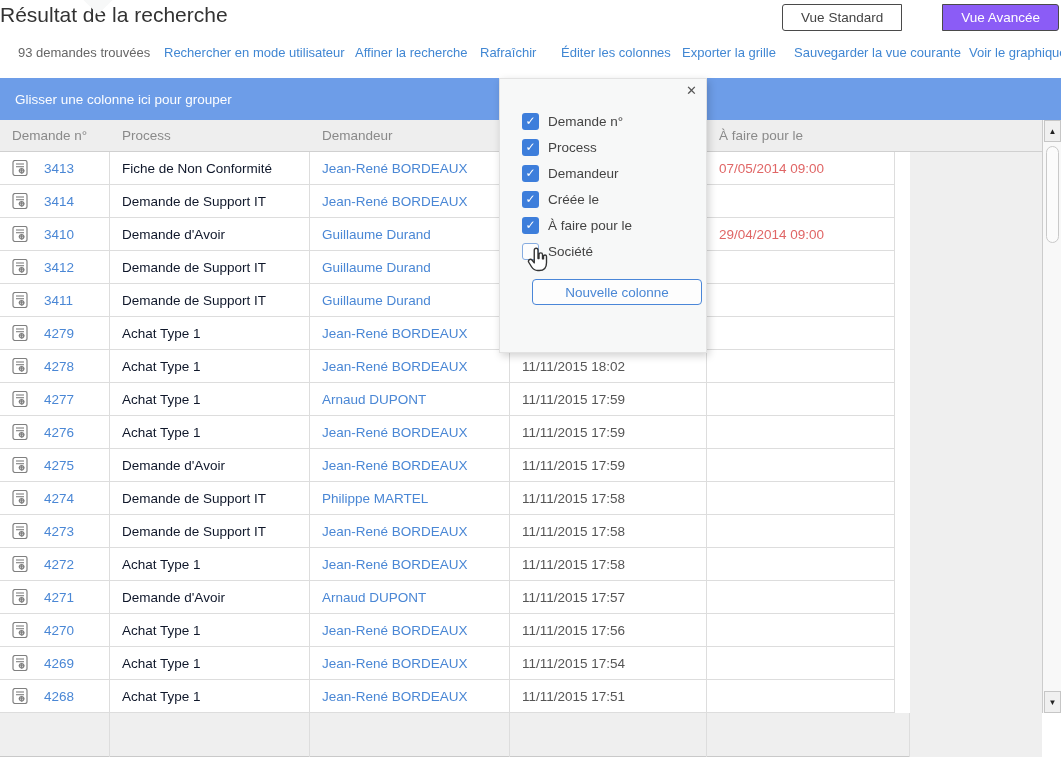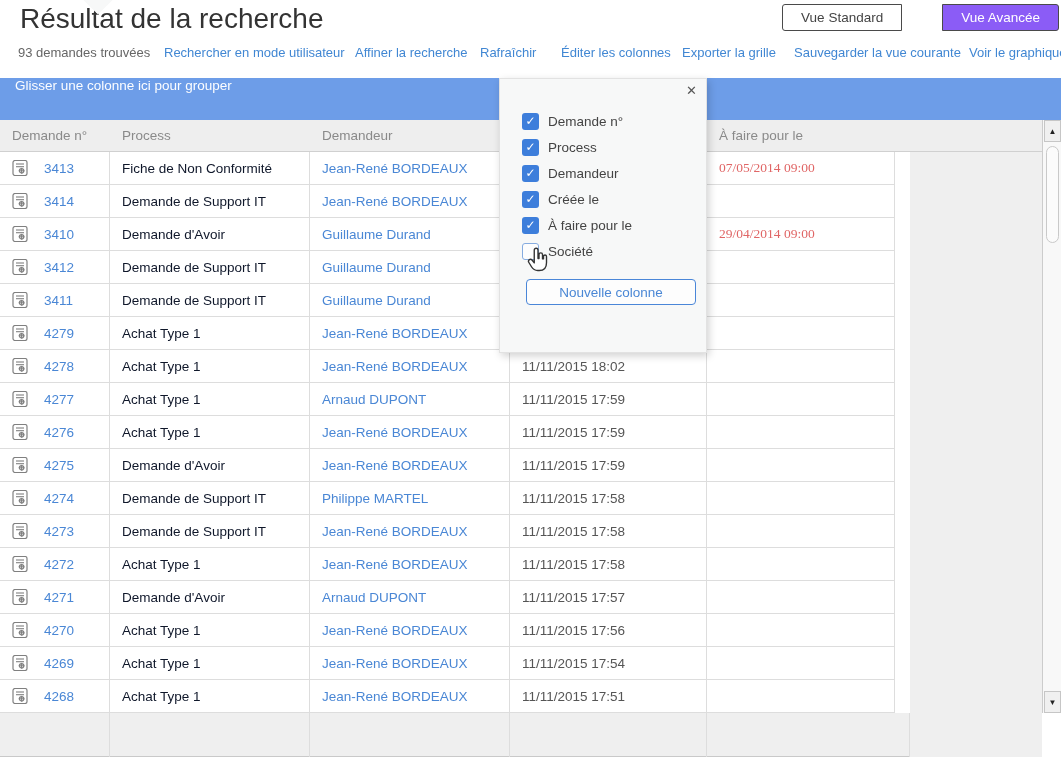--- a/index.html
+++ b/index.html
@@ -1,53 +1,53 @@
 <!DOCTYPE html>
 <html><head>
 <meta charset="utf-8">
 <style>
   * { margin:0; padding:0; box-sizing:border-box; }
   html,body { width:1061px; height:760px; background:#fff;
     font-family:"Liberation Sans","DejaVu Sans",sans-serif; color:#444;
     position:relative; overflow:hidden; }
 
   
-  .page-title { position:absolute; left:20px; top:3px; font-size:28px; color:#333;text-align:center; }
+  .page-title { position:absolute; left:0; top:3px; font-size:21px; color:#333;text-align:center; }
   .view-toggle { position:absolute; right:2px; top:4px; display:flex; height:27px;gap:40px; }
   .view-toggle .seg { font-size:13.5px; padding:0 18px; display:flex; align-items:center;
      border:1px solid #4a4a4a; cursor:default; }
   .seg-standard { background:#fff; color:#444; border-radius:3px 0 0 3px; border-right:none; }
   .seg-advanced { background:#8b5cf6; color:#fff; border-radius:0 3px 3px 0; }
 
   .toolbar { position:absolute; top:45px; left:16px; width:100%; height:20px; font-size:13px; }
   .toolbar span { position:absolute; white-space:nowrap; }
   .result-count { color:#666; }
   .tb-link { color:#4187d3; cursor:pointer; }
 
   
   .group-bar { position:absolute; top:78px; left:0; width:1061px; height:42px;
-    background:#6d9de8; color:#fcfdff; font-size:13.5px; display:flex; align-items:flex-start;
+    background:#6d9de8; color:#fcfdff; font-size:13.5px; display:flex; align-items:center;
     padding-left:15px; }
 
   
   .grid-header { position:absolute; top:120px; left:0; width:1042px; height:32px;
     background:#eeeeee; border-bottom:1px solid #d0d0d0; }
   .grid-header .hcell { position:absolute; top:0; height:32px; line-height:32px;
     padding-left:12px; font-size:13.5px; color:#8a8a8a; white-space:nowrap; }
 
   .rows-area { position:absolute; top:152px; left:0; width:910px; }
   .grid-row { display:flex; height:33px; background:#fff; }
   .cell { border-right:1px solid #ddd; border-bottom:1px solid #ddd; height:33px;
     display:flex; align-items:center; padding-left:12px; font-size:13.5px; color:#555;
     overflow:hidden; white-space:nowrap; }
   .c-num   { width:110px; gap:16px; }
   .c-proc  { width:200px; color:#0f172a; }
   .c-dem   { width:200px; }
   .c-cree  { width:197px; }
-  .c-due   { width:188px;font-family:Liberation Serif, serif; }
+  .c-due   { width:188px; }
   .link-blue { color:#4a87d5; cursor:pointer; text-decoration:none; }
   .overdue { color:#e06666; }
   .doc-icon { flex:0 0 16px; height:16px; }
 
   .right-gray { position:absolute; top:152px; left:910px; width:132px; height:605px;
     background:#efefef; }
 
   .grid-footer { position:absolute; top:713px; left:0; width:910px; height:44px;
     display:flex; background:#efefef; border-bottom:1px solid #c9c9c9; }
   .fcell { height:44px; border-right:1px solid #ddd; }
@@ -72,21 +72,21 @@
     border-left:1px solid #e2e2e2; border-top:1px solid #e2e2e2; z-index:9; }
   .popup-close { position:absolute; right:9px; top:5px; font-size:13px; color:#555;
     font-weight:bold; cursor:pointer; line-height:14px; }
   .popup-items { position:absolute; left:22px; top:29px; }
   .popup-item { display:flex; align-items:center; height:26px; gap:9px; }
   .pi-check { width:17px; height:17px; border-radius:3px; background:#3d7edb;
     color:#fff; font-size:12px; font-weight:bold; display:flex; align-items:center;
     justify-content:center; cursor:pointer; flex:0 0 17px; }
   .pi-check.unchecked { background:#fdfdfd; border:1px solid #86ace0; color:transparent; }
   .pi-label { font-size:13.5px; color:#444; }
-  .new-col-btn { position:absolute; left:26px; top:200px; width:170px; height:26px;
+  .new-col-btn { position:absolute; left:32px; top:200px; width:170px; height:26px;
     background:#fdfdfd; border:1px solid #4a86d8; border-radius:4px; color:#4a87d5;
     font-size:13.5px; font-family:inherit; cursor:pointer; }
   .cursor-hand { position:absolute; left:24px; top:168px; z-index:11; }
 </style>
 </head>
 <body>
 
 <div class="page-title">Résultat de la recherche</div>
 
 <div class="view-toggle">

